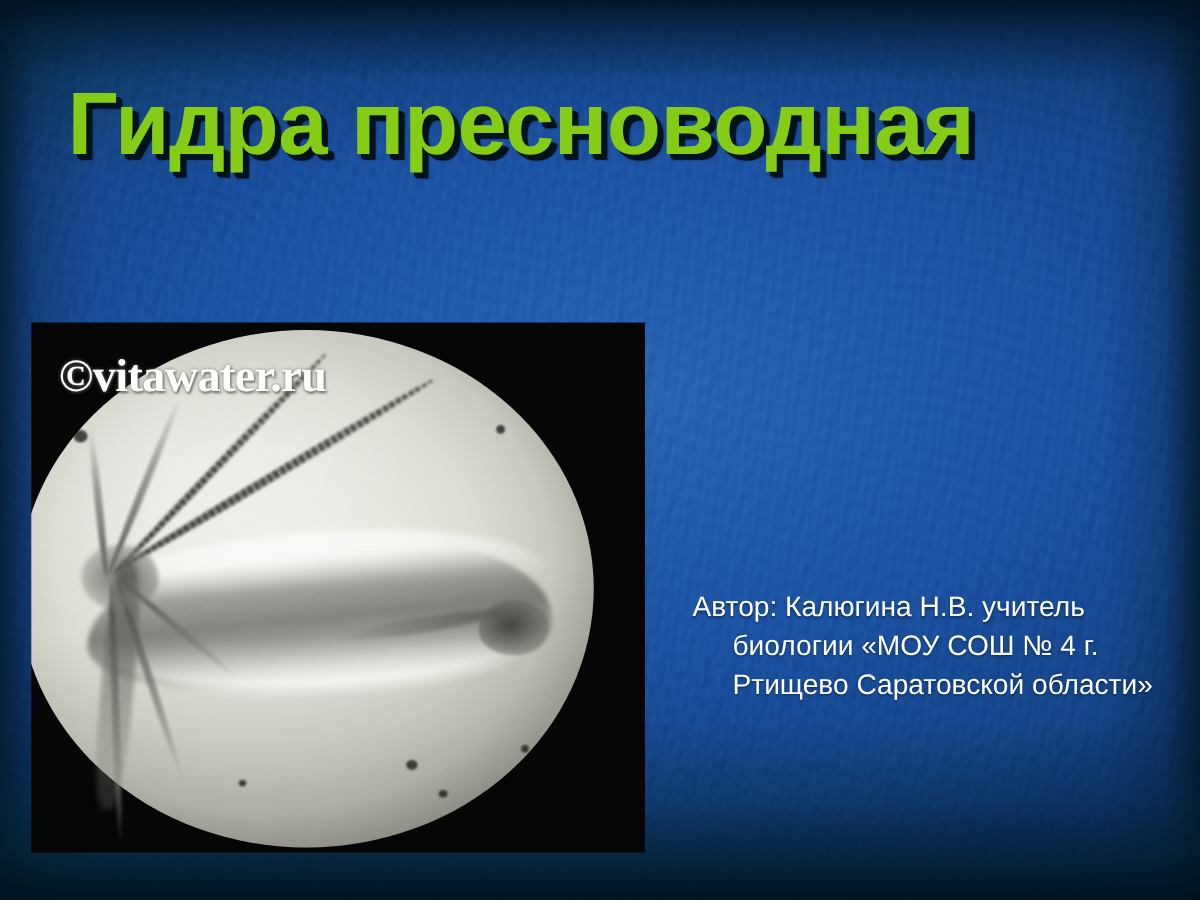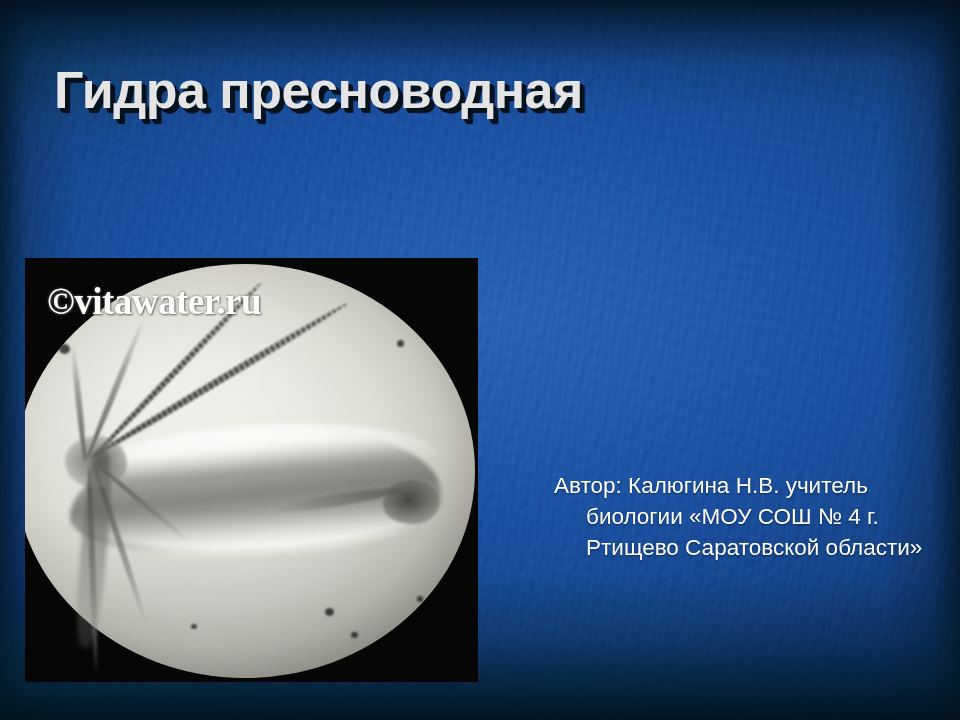--- a/index.html
+++ b/index.html
@@ -99,38 +99,38 @@
         rgba(255,255,255,0.10) 0px, rgba(255,255,255,0.00) 5px,
         rgba(0,0,0,0.08) 8px, rgba(0,0,0,0.00) 13px);
   }
 
   
   .title {
     position: absolute;
     left: 54px;
     top: 64px;
     width: 870px;
-    font-size: 52px;
+    font-size: 71px;
     font-weight: bold;
     line-height: 1.0;
     letter-spacing: -0.5px;
-    color: #e5e5e5;
+    color: #84cc16;
     white-space: nowrap;
     text-shadow:
        3px 3px 0 #04121e,
        4px 4px 0 #04121e,
        5px 5px 1px rgba(2,10,18,0.95);
   }
 
   
   .photo {
     position: absolute;
     left: 25px;
     top: 258px;
-    width: 453px;
+    width: 491px;
     height: 424px;
     background: #050505;
     overflow: hidden;
   }
   .photo-inner { position: absolute; inset: 0; }
 
   
   .field {
     position: absolute;
     left: -10px;

